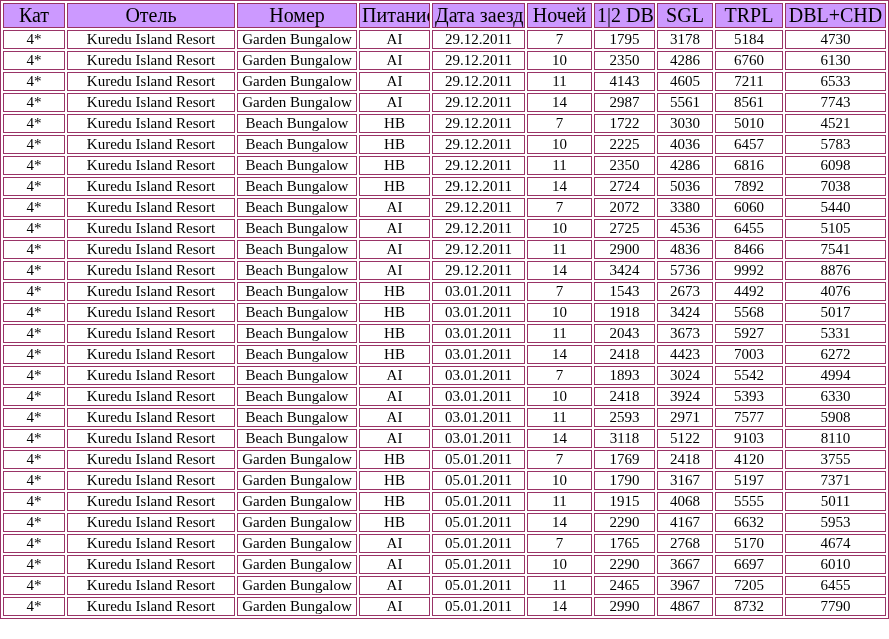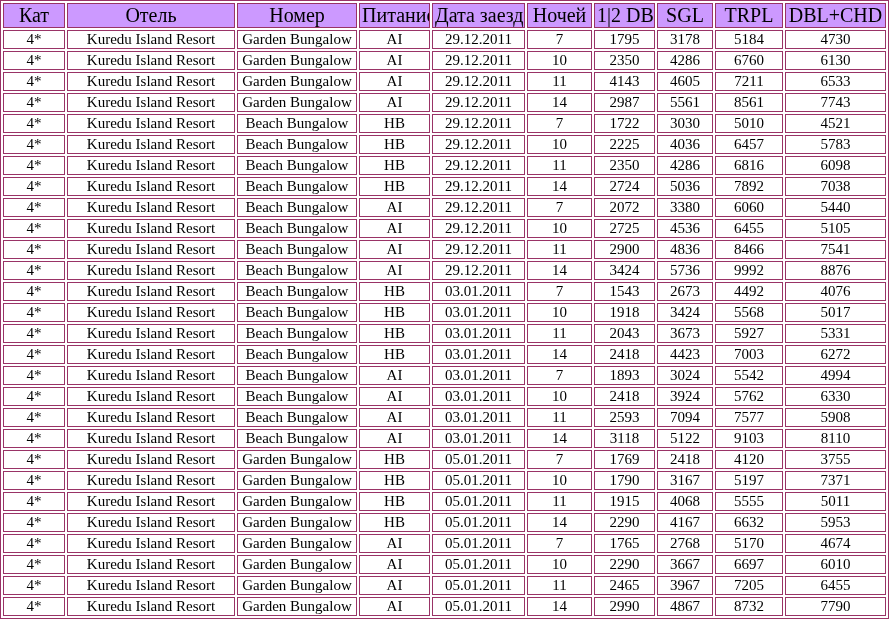--- a/index.html
+++ b/index.html
@@ -287,32 +287,32 @@
       </tr>
       <tr>
         <td>4*</td>
         <td>Kuredu Island Resort</td>
         <td>Beach Bungalow</td>
         <td>AI</td>
         <td>03.01.2011</td>
         <td>10</td>
         <td>2418</td>
         <td>3924</td>
-        <td>5762</td>
+        <td>5393</td>
         <td>6330</td>
       </tr>
       <tr>
         <td>4*</td>
         <td>Kuredu Island Resort</td>
         <td>Beach Bungalow</td>
         <td>AI</td>
         <td>03.01.2011</td>
         <td>11</td>
         <td>2593</td>
-        <td>7094</td>
+        <td>2971</td>
         <td>7577</td>
         <td>5908</td>
       </tr>
       <tr>
         <td>4*</td>
         <td>Kuredu Island Resort</td>
         <td>Beach Bungalow</td>
         <td>AI</td>
         <td>03.01.2011</td>
         <td>14</td>

